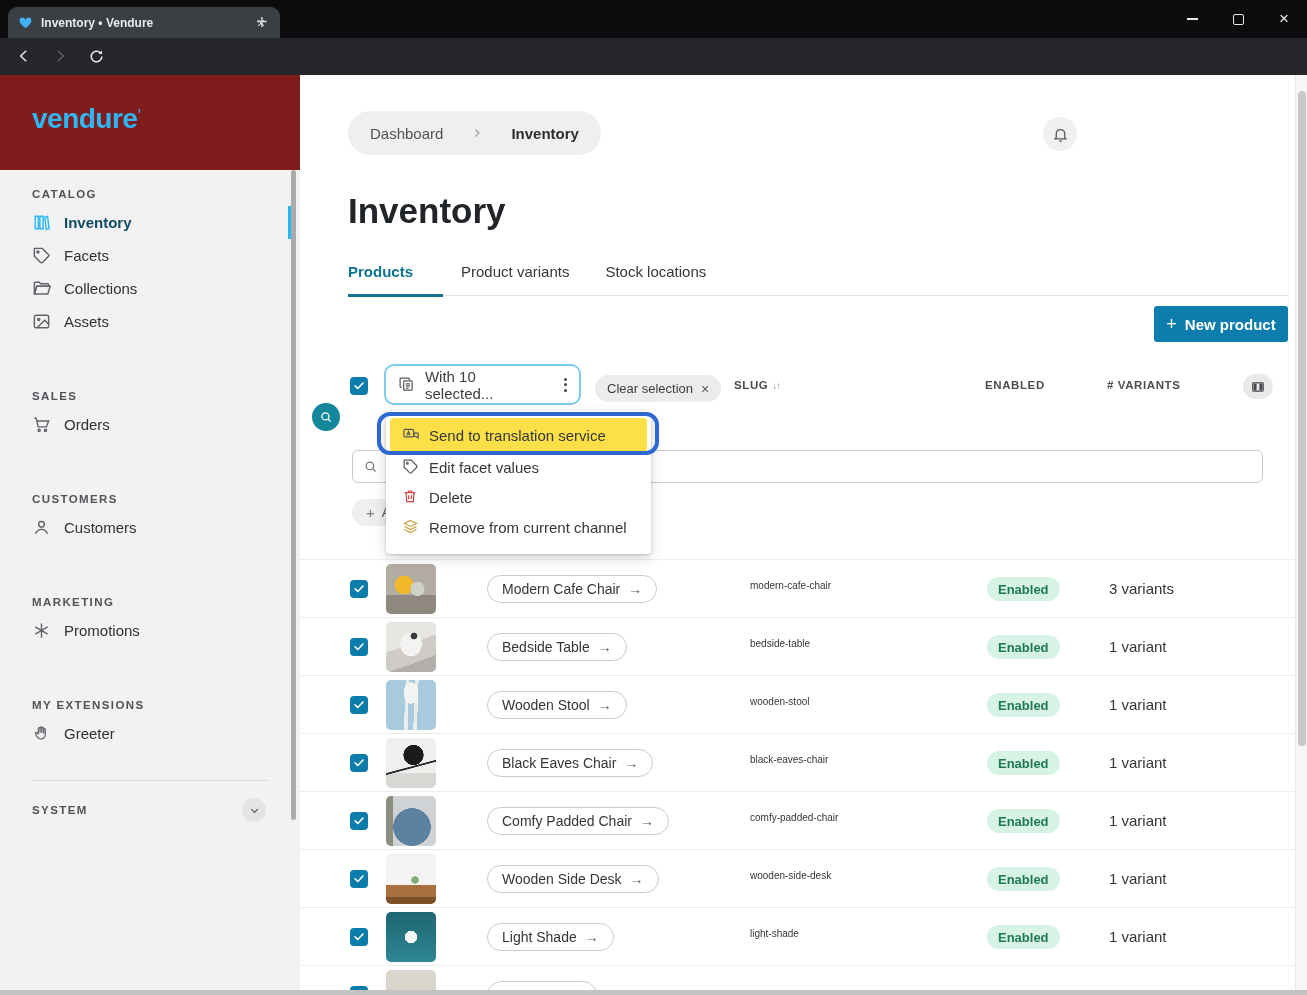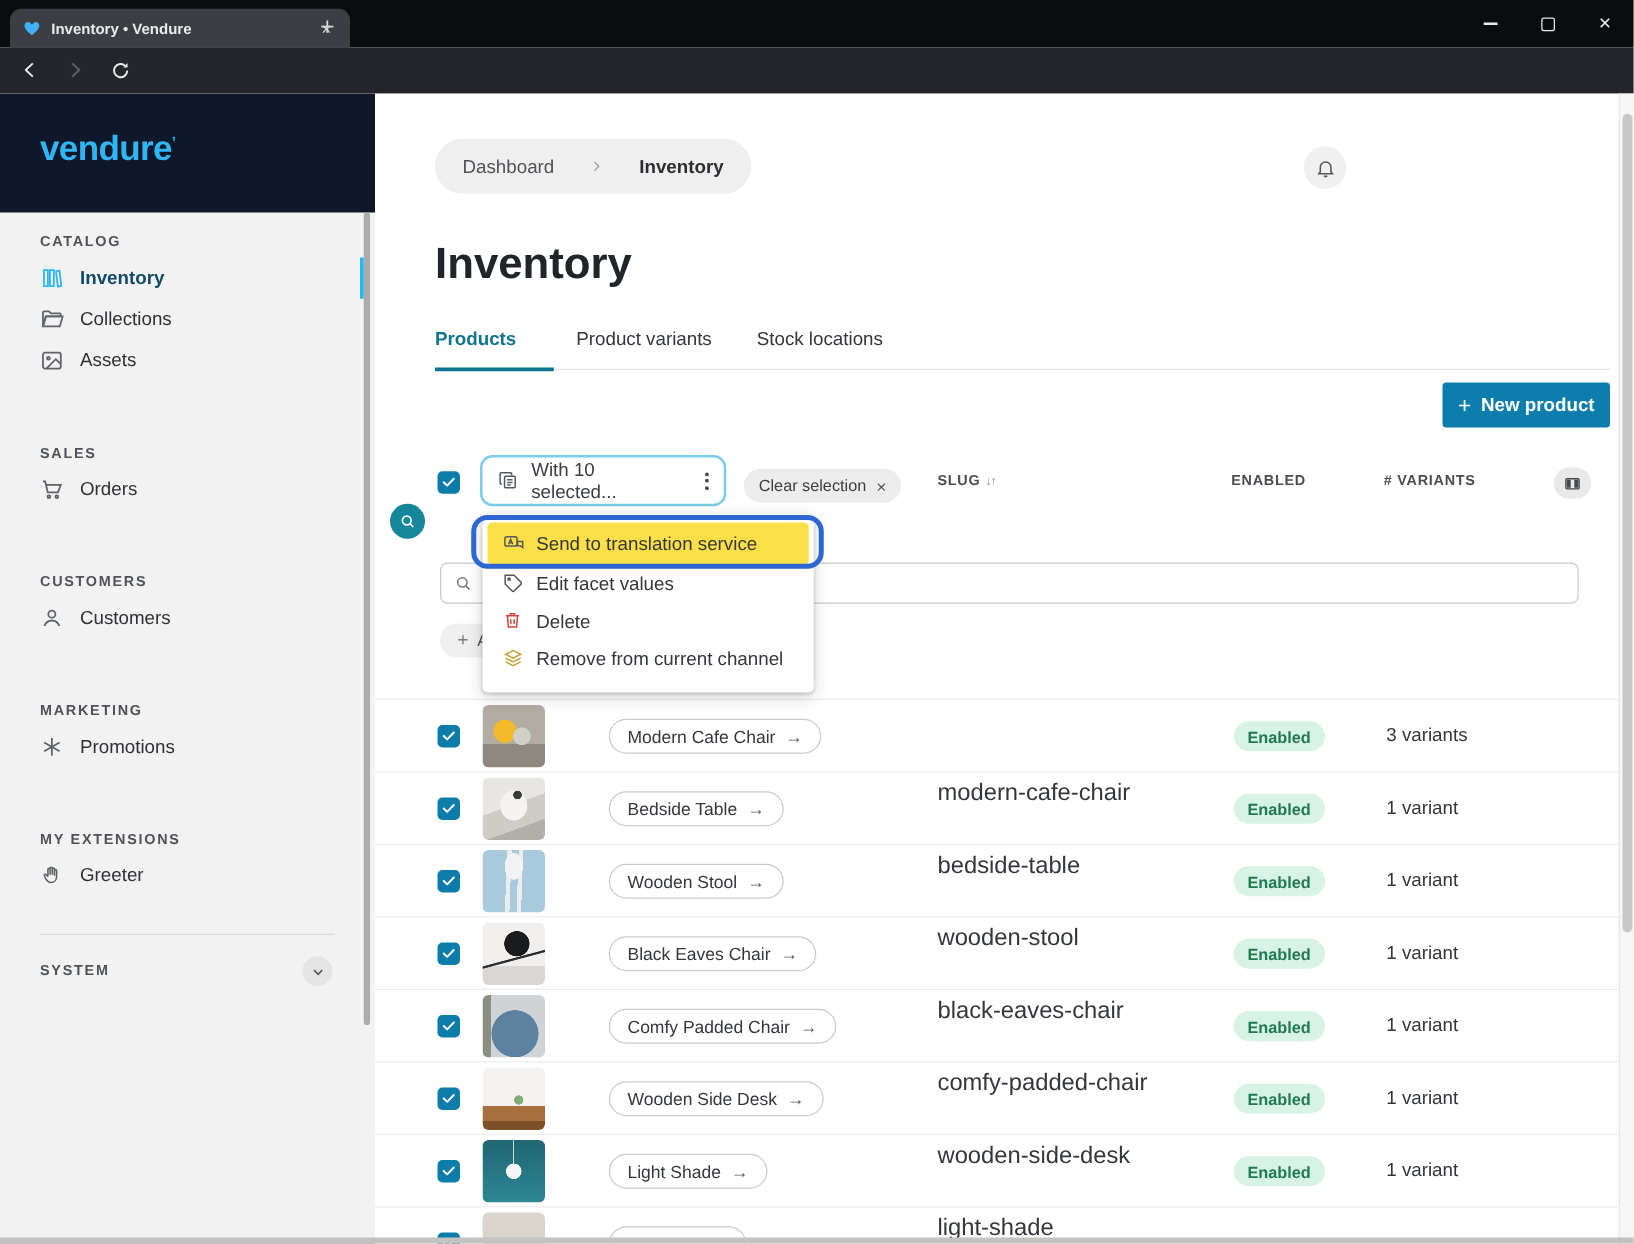--- a/index.html
+++ b/index.html
@@ -28,21 +28,21 @@
   .urlbar-right { display:flex; align-items:center; gap:10px; }
   .url-divider { width:1px; height:16px; background:#54585e; }
   .profile-av { position:absolute; right:40px; top:44px; width:26px; height:26px; border-radius:50%; background:repeating-linear-gradient(135deg,#ececec 0 4px,#2f3136 4px 8px); border:1px solid #55585c; }
   .menu-burger { position:absolute; right:10px; top:49px; display:flex; flex-direction:column; gap:3px; }
   .menu-burger span { width:16px; height:2.2px; background:#d4d6d9; border-radius:1px; }
 
   
   .app { position:absolute; left:0; top:75px; width:1307px; height:920px; background:#fff; }
 
   
-  .sidebar { position:absolute; left:0; top:0; width:300px; height:920px; background:#0f172a; }
+  .sidebar { position:absolute; left:0; top:0; width:300px; height:920px; background:#7f1d1d; }
   .logo { padding:28px 0 0 32px; font-size:28px; font-weight:bold; color:#2eb6f5; letter-spacing:-0.5px; }
   .logo sup { font-size:12px; }
   .nav { position:absolute; left:0; top:95px; right:0; bottom:0; background:#f2f2f3; padding-top:18px; overflow:hidden; }
   .side-scroll { position:absolute; right:4px; top:95px; width:5px; height:650px; background:#ababab; border-radius:3px; z-index:3; }
   .sec-title { margin:0 0 6px 32px; font-size:11.5px; font-weight:bold; letter-spacing:1.4px; color:#4f5256; }
   .sec-gap { margin-top:52px; }
   .nav-item { position:relative; height:33px; display:flex; align-items:center; gap:13px; padding-left:32px; font-size:15px; color:#2f3135; }
   .nav-item .ic { width:19px; height:19px; color:#5f6368; display:flex; }
   .nav-item.active { color:#114a66; font-weight:bold; }
   .nav-item.active .ic { color:#29b6f6; }
@@ -81,21 +81,21 @@
   .selectall { position:absolute; left:50px; top:302px; }
 
   .bulk-btn { position:absolute; left:84px; top:289px; width:197px; height:41px; background:#fff; border:2px solid #79cdea; border-radius:10px; display:flex; align-items:center; gap:10px; padding:0 12px; font-size:15px; color:#3a3d41; }
   .bulk-btn .kebab { margin-left:6px; display:flex; flex-direction:column; gap:2.5px; }
   .bulk-btn .kebab i { width:3px; height:3px; border-radius:50%; background:#44474b; }
   .clear-pill { position:absolute; left:295px; top:300px; height:27px; border-radius:14px; background:#ececec; display:flex; align-items:center; gap:8px; padding:0 12px; font-size:13px; color:#3a3d41; }
   .clear-pill .x { font-size:14px; color:#55585c; }
 
   .th { position:absolute; top:304px; font-size:11.5px; font-weight:bold; letter-spacing:0.6px; color:#4a4d51; }
   .th .sort { font-size:10px; color:#909396; letter-spacing:-1px; margin-left:4px; }
-  .th-slug { left:450px; } .th-enabled { left:685px; } .th-variants { left:807px; }
+  .th-slug { left:434px; } .th-enabled { left:685px; } .th-variants { left:807px; }
   .col-btn { position:absolute; left:943px; top:299px; width:30px; height:25px; border-radius:13px; background:#e9e9ea; display:flex; align-items:center; justify-content:center; color:#44474b; }
 
   .search-circle { position:absolute; left:12px; top:328px; width:28px; height:28px; border-radius:50%; background:#15879a; display:flex; align-items:center; justify-content:center; color:#fff; z-index:3; }
   .search-input { position:absolute; left:52px; top:375px; width:911px; height:33px; border:1px solid #c9cacc; border-radius:6px; background:#fff; display:flex; align-items:center; padding:0 10px; gap:8px; color:#76797d; }
   .search-input input { border:none; outline:none; flex:1; font-size:14px; font-family:inherit; background:transparent; }
   .addfilter { position:absolute; left:52px; top:424px; height:27px; border-radius:14px; background:#efeff0; display:flex; align-items:center; gap:7px; padding:0 14px; font-size:13px; color:#4a4d51; }
   .addfilter .plus { font-size:15px; color:#76797d; }
 
   .dropdown { position:absolute; left:86px; top:336px; width:265px; height:143px; background:#fff; border-radius:4px; box-shadow:0 1px 3px rgba(0,0,0,.18), 0 4px 14px rgba(0,0,0,.16); z-index:5; padding-top:7px; }
   .mi { height:30px; margin:0 4px; border-radius:4px; display:flex; align-items:center; gap:9px; padding:0 12px; font-size:15px; color:#33363a; white-space:nowrap; }
@@ -105,21 +105,21 @@
   .hl-ring { position:absolute; left:77px; top:337px; width:282px; height:43px; border:4px solid #2d67d2; border-radius:13px; z-index:6; pointer-events:none; }
 
   
   .rows { position:absolute; left:0; top:484px; width:995px; }
   .trow { position:relative; height:58px; border-top:1px solid #ededee; }
   .trow .cb { position:absolute; left:50px; top:20px; }
   .thumb { position:absolute; left:86px; top:4px; width:50px; height:50px; border-radius:5px; }
   .name-pill { position:absolute; left:187px; top:15px; height:28px; border:1px solid #c9cacc; border-radius:14px; background:#fff; display:flex; align-items:center; gap:8px; padding:0 14px; font-size:14px; color:#33363a; white-space:nowrap; }
   .name-pill .arr { color:#55585c; font-size:14px; }
   .trow:nth-child(8) .name-pill { min-width:110px; }
-  .slug { position:absolute; left:450px; top:20px; font-size:19px; color:#33363a;margin-top:44px; }
+  .slug { position:absolute; left:450px; top:20px; font-size:10px; color:#33363a; }
   .badge { position:absolute; left:687px; top:17px; height:24px; border-radius:12px; background:#d7f3e5; color:#1f7a52; font-size:13px; font-weight:bold; display:flex; align-items:center; padding:0 11px; }
   .badge:empty { display:none; }
   .variants { position:absolute; left:809px; top:20px; font-size:15px; color:#33363a; }
 
   .t1 { background: radial-gradient(circle at 63% 50%, #cfd2c8 0 17%, transparent 18%), radial-gradient(circle at 36% 42%, #f3b92a 0 21%, transparent 22%), linear-gradient(#b3aca3 0 62%, #8f887e 62% 100%); }
   .t2 { background: radial-gradient(circle at 56% 28%, #3a3a3a 0 7%, transparent 8%), radial-gradient(ellipse at 50% 45%, #f4f3f1 0 30%, transparent 31%), linear-gradient(160deg,#e8e6e3 0 45%, #cfccc8 45% 75%, #b2aea9 75%); }
   .t3 { background: radial-gradient(ellipse at 50% 26%, #f2f4f4 0 20%, transparent 21%), linear-gradient(92deg, transparent 0 38%, #e9edec 38% 45%, transparent 45% 56%, #e9edec 56% 63%, transparent 63%), #a9c9dd; }
   .t4 { background: radial-gradient(circle at 55% 34%, #1a1b1d 0 23%, transparent 24%), linear-gradient(165deg, transparent 55%, #2a2b2d 56% 58%, transparent 59%), linear-gradient(#f0efed 0 70%, #d9d7d3 70% 100%); }
   .t5 { background: radial-gradient(circle at 52% 62%, #5c82a0 0 46%, transparent 47%), linear-gradient(90deg,#8b8d80 0 14%, #cfd3d6 14% 100%); }
   .t6 { background: radial-gradient(circle at 58% 52%, #7fae7a 0 9%, transparent 10%), linear-gradient(#f4f3f1 0 62%, #a8703f 62% 86%, #7e5027 86% 100%); }
@@ -213,20 +213,29 @@
               <svg width="19" height="19" viewBox="0 0 24 24" fill="none" stroke="currentColor" stroke-width="1.8">
                 <path d="M4 4h4v16H4zM10 4h4v16h-4z"></path>
                 <path d="M16.2 5.2l3.4-.8 2 15.4-3.6.8z"></path>
               </svg>
             </span>
           <span>Inventory</span>
         </div>
         <div class="nav-item">
           <span class="ic">
               <svg width="19" height="19" viewBox="0 0 24 24" fill="none" stroke="currentColor" stroke-width="1.8">
+                <path d="M20.6 13.4L13.4 20.6a2 2 0 0 1-2.8 0L3 13V3h10l7.6 7.6a2 2 0 0 1 0 2.8z"></path>
+                <circle cx="7.5" cy="7.5" r="1.3"></circle>
+              </svg>
+            </span>
+          <span>Facets</span>
+        </div>
+        <div class="nav-item">
+          <span class="ic">
+              <svg width="19" height="19" viewBox="0 0 24 24" fill="none" stroke="currentColor" stroke-width="1.8">
                 <path d="M3 19V5a1 1 0 0 1 1-1h5l2 2h9a1 1 0 0 1 1 1v2H6l-3 10z"></path>
                 <path d="M3 19l3-10h17l-3 10z"></path>
               </svg>
             </span>
           <span>Collections</span>
         </div>
         <div class="nav-item">
           <span class="ic">
               <svg width="19" height="19" viewBox="0 0 24 24" fill="none" stroke="currentColor" stroke-width="1.8">
                 <rect x="3" y="4" width="18" height="16" rx="2"></rect>

